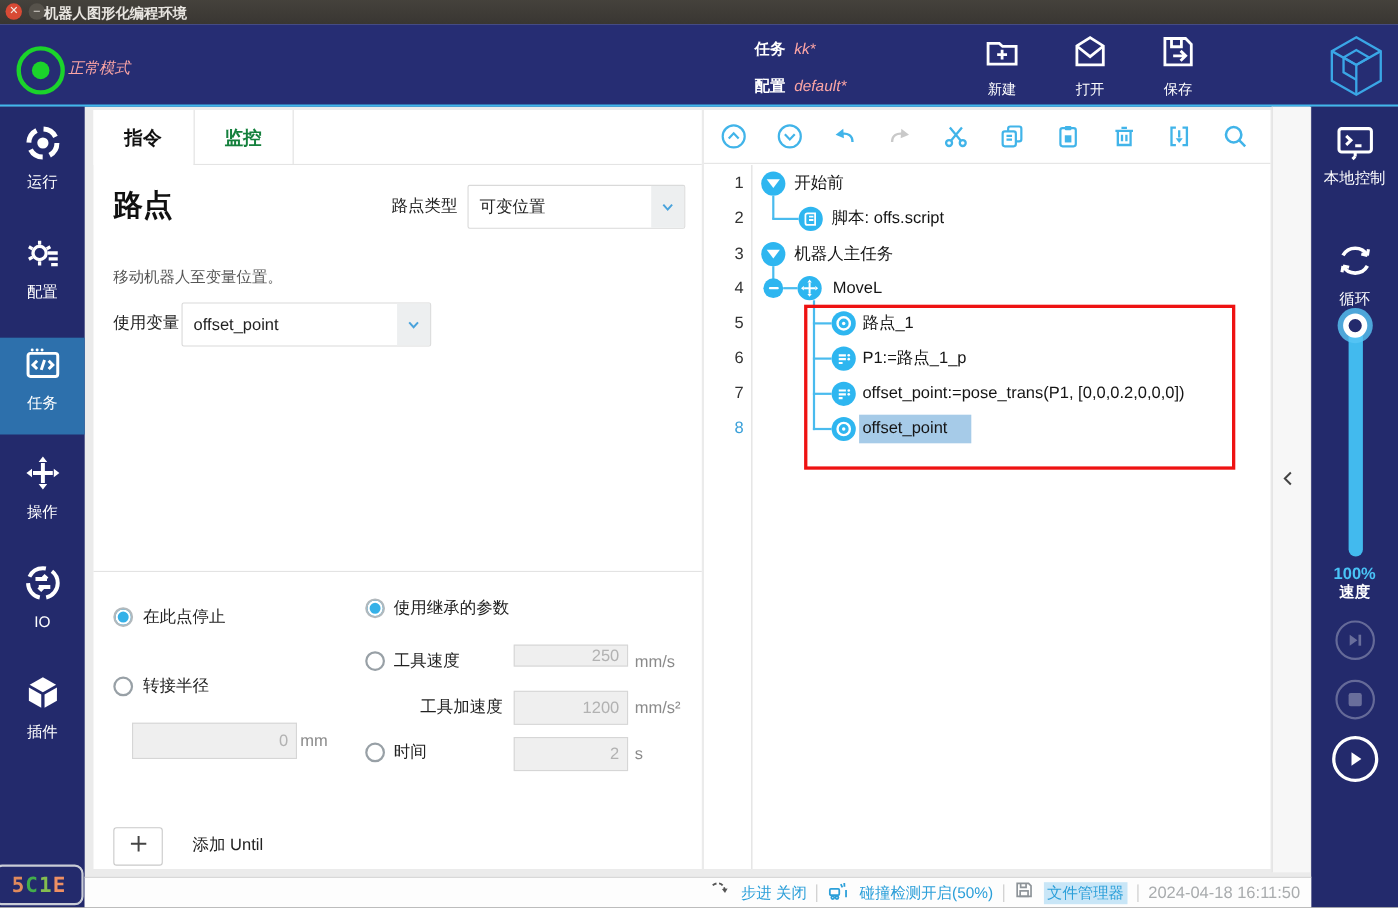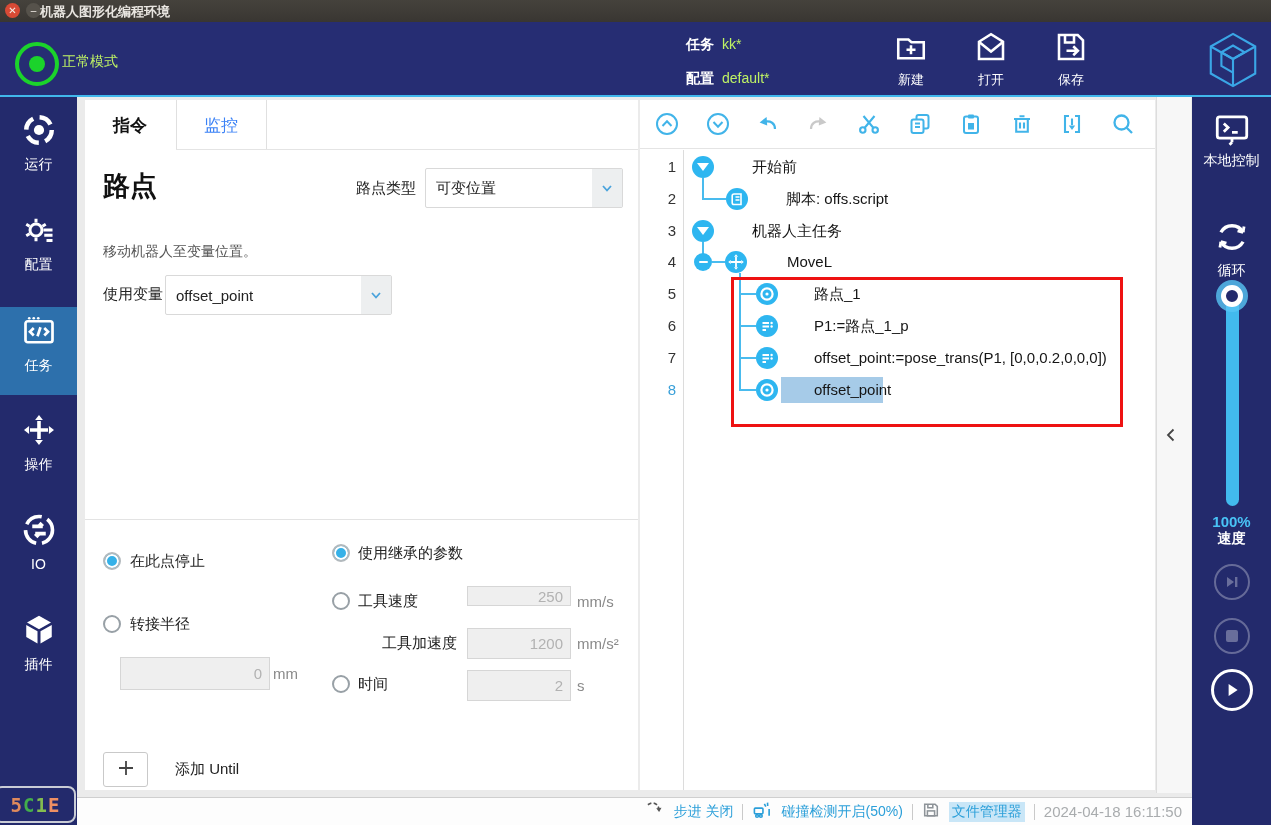--- a/index.html
+++ b/index.html
@@ -7,21 +7,21 @@
        font-family:"Liberation Sans","DejaVu Sans",sans-serif;background:#ebebeb;}
   .abs{position:absolute;}
   
   .titlebar{left:0;top:0;width:1271px;height:22px;background:linear-gradient(#45423c,#393632);}
   .winbtn{width:15px;height:15px;border-radius:50%;top:3px;display:flex;align-items:center;justify-content:center;
           font-size:10px;line-height:1;color:#f4efe9;}
   .wtitle{left:40px;top:3px;font-size:13px;font-weight:700;color:#e8e5e0;}
   
   .header{left:0;top:22px;width:1271px;height:73px;background:#262d73;border-bottom:2px solid #41b7eb;}
   .hlabel{color:#fff;font-size:14px;font-weight:700;}
-  .hvalue{color:#bef264;font-size:14px;}
+  .hvalue{color:#fca5a5;font-size:14px;font-style:italic;}
   .haction{width:62px;text-align:center;color:#fff;cursor:pointer;}
   .haction .lbl{font-size:13px;margin-top:2px;}
   
   .leftnav{left:0;top:97px;width:77px;height:728px;background:#232a6c;}
   .rightnav{left:1192px;top:97px;width:79px;height:728px;background:#232a6c;}
   .navitem{left:0;width:77px;height:86px;color:#fff;text-align:center;cursor:pointer;}
   .navitem .nlbl{font-size:14px;margin-top:4px;}
   .navactive{background:#2d70ac;}
   
   .panel{background:#fff;}
@@ -36,21 +36,21 @@
   .inp{background:#efefef;border:1px solid #d6d6d6;color:#b2b2b2;font-size:15px;
        text-align:right;display:flex;align-items:center;justify-content:flex-end;padding-right:7px;box-sizing:border-box;}
   .unit{color:#8a8a8a;font-size:15px;}
   .radio{width:18px;height:18px;border-radius:50%;box-sizing:border-box;}
   .radio.on{background:#35b1e8;border:2px solid #b2b9bd;box-shadow:inset 0 0 0 2px #fff;}
   .radio.off{background:#fff;border:2px solid #98a0a6;}
   .flabel{font-size:15px;color:#222;line-height:20px;}
   
   .lnum{width:34px;text-align:right;font-size:15px;color:#333;line-height:20px;}
   .ticon{width:22px;height:22px;border-radius:50%;background:#2eb6f0;display:flex;align-items:center;justify-content:center;}
-  .trowtxt{font-size:15px;color:#151515;line-height:20px;white-space:nowrap;margin-left:30px;}
+  .trowtxt{font-size:15px;color:#151515;line-height:20px;white-space:nowrap;}
   .tl{background:#49bbee;}
   .statusbar{left:77px;top:797px;width:1115px;height:28px;background:#fdfdfd;border-top:1px solid #cfcfcf;
              display:flex;align-items:center;justify-content:flex-end;gap:9px;padding-right:10px;box-sizing:border-box;}
   .stblue{color:#2b9fd9;font-size:14px;font-weight:400;}
   .stsep{width:1px;height:16px;background:#c9c9c9;}
   .slider-track{background:#42baee;border-radius:7px;}
   .ctl-dim{border:2px solid rgba(255,255,255,.3);border-radius:50%;display:flex;align-items:center;justify-content:center;}
 </style>
 </head>
 <body>
@@ -213,21 +213,21 @@
         display:flex;align-items:center;justify-content:center;">
     <svg width="18" height="18" viewBox="0 0 16 16">
         <polygon points="5,2.6 13,8 5,13.4" fill="#fff"></polygon>
       </svg>
   </div>
 
   <div class="abs panel" style="left:85px;top:100px;width:553px;height:690px;"></div>
   <div class="abs tab" style="left:85px;width:90px;font-weight:700;color:#111;">
     <span>指令</span>
   </div>
-  <div class="abs tab" style="left:176px;width:90px;color:#3b82f6;">
+  <div class="abs tab" style="left:176px;width:90px;color:#15803d;font-weight:bold;">
     <span>监控</span>
   </div>
   <div class="abs vline" style="left:176px;top:100px;height:50px;"></div>
   <div class="abs vline" style="left:266px;top:100px;height:50px;"></div>
   <div class="abs hline" style="left:176px;top:149px;width:462px;"></div>
 
   <div class="abs" style="left:103px;top:168px;font-size:27px;font-weight:700;color:#111;">路点</div>
 
   <div class="abs flabel" style="left:356px;top:178px;">路点类型</div>
   <div class="abs dd" style="left:425px;top:168px;width:196px;height:38px;">

